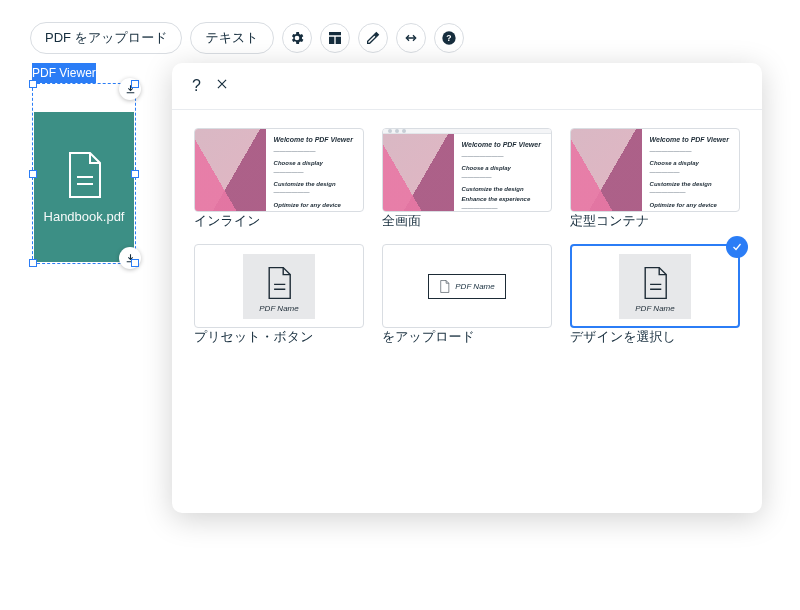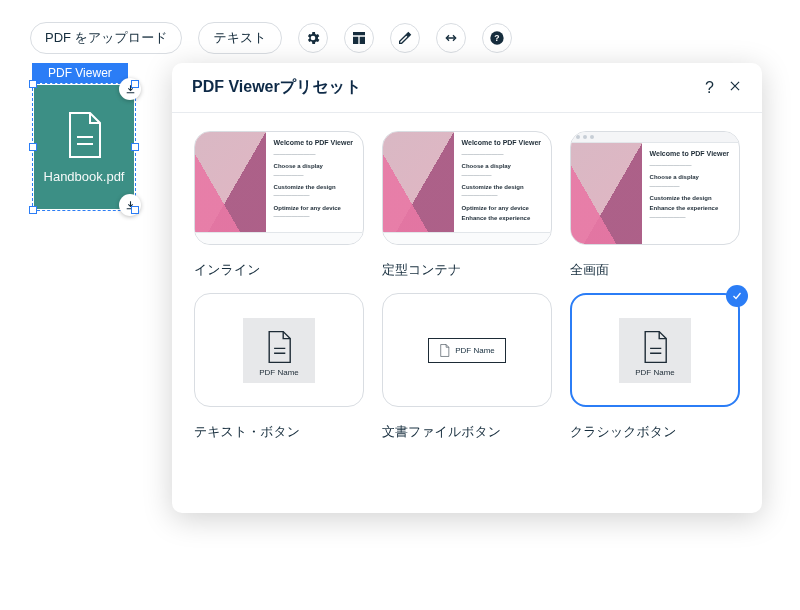--- a/index.html
+++ b/index.html
@@ -1,51 +1,51 @@
 <!DOCTYPE html>
 <html><head>
 <meta charset="utf-8">
 <style>
   * { box-sizing: border-box; }
   html, body { margin: 0; padding: 0; font-family: -apple-system, BlinkMacSystemFont, "Helvetica Neue", Arial, "Hiragino Sans", "Hiragino Kaku Gothic ProN", Meiryo, sans-serif; background: #fff; color: #162d3d; }
   #stage { position: relative; width: 800px; height: 610px; overflow: hidden; }
 
   
-  .toolbar { position: absolute; left: 30px; top: 22px; display: flex; gap: 16px; align-items: center; }
+  .toolbar { position: absolute; left: 30px; top: 22px; display: flex; gap: 8px; align-items: center; }
   .pillbtn { border: 1px solid #d9dde2; border-radius: 18px; background: #fff; padding: 6px 14px; font-size: 13px; color: #162d3d; cursor: pointer; }
   .circbtn { width: 30px; height: 30px; border-radius: 50%; border: 1px solid #d9dde2; background: #fff; display: flex; align-items: center; justify-content: center; cursor: pointer; }
   .circbtn svg { width: 16px; height: 16px; }
 
   
   .widget { position: absolute; left: 32px; top: 63px; width: 104px; }
-  .widget-label { background: #2b7df6; color: #fff; font-size: 12px; padding: 3px 16px; display: inline-block; }
+  .widget-label { background: #2b7df6; color: #fff; font-size: 12px; padding: 3px 0; display: inline-block; }
   .widget-sel { border: 1px dashed #2b7df6; padding: 1px; }
-  .widget-body { background: #3c8f85; color: #fff; height: 124px; display:flex; flex-direction:column; align-items:center; justify-content:center; gap:10px; position:relative; }
+  .widget-body { background: #3c8f85; color: #fff; height: 150px; display:flex; flex-direction:column; align-items:center; justify-content:center; gap:10px; position:relative;margin-top:27px; }
   .widget-body svg { width: 40px; height: 48px; stroke:#fff; stroke-width:2; fill:none; }
   .widget-fname { font-size: 13px; opacity: .95; text-align:center; }
   .badge-dl { position:absolute; width:22px; height:22px; border-radius:50%; background:#fff; box-shadow:0 1px 4px rgba(0,0,0,.25); display:flex; align-items:center; justify-content:center; }
   .badge-dl svg { width:13px; height:13px; }
   .sel-handle { position:absolute; width:8px; height:8px; border:1px solid #2b7df6; background:#fff; }
 
   
   .panel { position:absolute; left:172px; top:63px; width:590px; height:450px; background:#fff; border-radius:10px; box-shadow:0 6px 30px rgba(0,0,0,.18); display:flex; flex-direction:column; }
   .panel-head { display:flex; align-items:center; justify-content:space-between; padding:14px 20px; border-bottom:1px solid #e8ebef; }
   .panel-title { font-size:16px; font-weight:700; color:#0e2a47; }
   .panel-actions { display:flex; gap:14px; align-items:center; }
   .panel-actions .ic { cursor:pointer; color:#162d3d; font-size:16px; }
   .panel-body { padding:18px 22px 22px 22px; overflow:auto; }
   .panel-desc { font-size:14px; color:#4b5d6b; margin-bottom:16px; }
 
   .grid { display:grid; grid-template-columns: repeat(3, 1fr); gap:14px 18px; }
   .opt { cursor:pointer; }
-  .thumb { position:relative; height:114px; border:1px solid #d9dde2; border-radius:16px; overflow:hidden; background:#fff; }
+  .thumb { position:relative; height:84px; border:1px solid #d9dde2; border-radius:4px; overflow:hidden; background:#fff;font-style:italic; }
   .thumb.selected { border:2px solid #2b7df6; }
   .check { position:absolute; top:-8px; right:-8px; width:22px; height:22px; border-radius:50%; background:#2b7df6; display:flex; align-items:center; justify-content:center; }
   .check svg { width:12px; height:12px; stroke:#fff; stroke-width:2.5; fill:none; }
-  .opt-label { font-size:13px; color:#162d3d; margin-top:16px; }
+  .opt-label { font-size:13px; color:#162d3d; margin-top:0; }
 
   
   .preview { display:flex; height:100%; }
   .preview .img { flex:0 0 42%; background:linear-gradient(135deg,#d9b8c4 0%, #e2b6c3 100%); position:relative; overflow:hidden; }
   .preview .img::before { content:""; position:absolute; inset:0; background:
       linear-gradient(60deg, rgba(232,120,165,.9) 35%, transparent 35%),
       linear-gradient(120deg, transparent 55%, rgba(160,75,122,.8) 55%);
   }
   .preview .txt { flex:1; padding:6px 6px 4px 8px; font-size:6px; color:#1d2b36; line-height:1.4; display:flex; flex-direction:column; }
   .preview .txt .h { font-weight:700; font-size:7px; margin-bottom:2px; }
@@ -127,21 +127,20 @@
       <span class="sel-handle" style="top:-4px; right:-4px;"></span>
       <span class="sel-handle" style="bottom:-4px; left:-4px;"></span>
       <span class="sel-handle" style="bottom:-4px; right:-4px;"></span>
       <span class="sel-handle" style="top:50%; left:-4px; margin-top:-4px;"></span>
       <span class="sel-handle" style="top:50%; right:-4px; margin-top:-4px;"></span>
     </div>
   </div>
 
   <div class="panel">
     <div class="panel-head">
-      <div class="panel-title">PDF Viewerプリセット</div>
       <div class="panel-actions">
         <span class="ic">?</span>
         <span class="ic">
           <svg width="14" height="14" viewBox="0 0 24 24" fill="none" stroke="#162d3d" stroke-width="2">
               <path d="M5 5l14 14M19 5L5 19"></path>
             </svg>
         </span>
       </div>
     </div>
     <div class="panel-body">
@@ -164,20 +163,45 @@
                 </div>
               </div>
               <div class="barbot"></div>
             </div>
           </div>
           <div class="opt-label">インライン</div>
         </div>
 
         <div class="opt">
           <div class="thumb">
+            <div class="fullchrome">
+              <div class="chromebar">
+                  <span class="dot"></span>
+                  <span class="dot"></span>
+                  <span class="dot"></span>
+                </div>
+              <div class="preview" style="flex:1;">
+                <div class="img"></div>
+                <div class="txt">
+                  <div class="h">Welcome to PDF Viewer</div>
+                  <div class="row">———————</div>
+                  <div class="sub">Choose a display</div>
+                  <div class="row">—————</div>
+                  <div class="sub">Customize the design</div>
+                  <div class="sub">Enhance the experience</div>
+                  <div class="row">——————</div>
+                </div>
+              </div>
+            </div>
+          </div>
+          <div class="opt-label">全画面</div>
+        </div>
+
+        <div class="opt">
+          <div class="thumb">
             <div style="display:flex; flex-direction:column; height:100%;">
               <div class="preview" style="flex:1;">
                 <div class="img"></div>
                 <div class="txt">
                   <div class="h">Welcome to PDF Viewer</div>
                   <div class="row">———————</div>
                   <div class="sub">Choose a display</div>
                   <div class="row">—————</div>
                   <div class="sub">Customize the design</div>
                   <div class="row">——————</div>
@@ -186,75 +210,50 @@
                 </div>
               </div>
               <div class="barbot"></div>
             </div>
           </div>
           <div class="opt-label">定型コンテナ</div>
         </div>
 
         <div class="opt">
           <div class="thumb">
-            <div class="fullchrome">
-              <div class="chromebar">
-                  <span class="dot"></span>
-                  <span class="dot"></span>
-                  <span class="dot"></span>
-                </div>
-              <div class="preview" style="flex:1;">
-                <div class="img"></div>
-                <div class="txt">
-                  <div class="h">Welcome to PDF Viewer</div>
-                  <div class="row">———————</div>
-                  <div class="sub">Choose a display</div>
-                  <div class="row">—————</div>
-                  <div class="sub">Customize the design</div>
-                  <div class="sub">Enhance the experience</div>
-                  <div class="row">——————</div>
-                </div>
-              </div>
-            </div>
-          </div>
-          <div class="opt-label">全画面</div>
-        </div>
-
-        <div class="opt">
-          <div class="thumb">
             <div class="centerwrap">
               <div class="greybox">
                 <div class="fileico">
                   <svg viewBox="0 0 40 48">
                       <path d="M6 2h20l10 10v34H6z"></path>
                       <path d="M26 2v10h10"></path>
                       <line x1="13" y1="26" x2="29" y2="26"></line>
                       <line x1="13" y1="33" x2="29" y2="33"></line>
                     </svg>
                 </div>
                 <div class="tiny">PDF Name</div>
               </div>
             </div>
           </div>
-          <div class="opt-label">テキスト・ボタン</div>
+          <div class="opt-label">プリセット・ボタン</div>
         </div>
 
         <div class="opt">
           <div class="thumb">
             <div class="centerwrap">
               <div class="btnoutline">
                 <svg viewBox="0 0 40 48">
                     <path d="M6 2h20l10 10v34H6z"></path>
                     <path d="M26 2v10h10"></path>
                   </svg>
                 <span>PDF Name</span>
               </div>
             </div>
           </div>
-          <div class="opt-label">文書ファイルボタン</div>
+          <div class="opt-label">をアップロード</div>
         </div>
 
         <div class="opt" style="position:relative;">
           <div class="thumb selected">
             <div class="centerwrap">
               <div class="greybox">
                 <div class="fileico">
                   <svg viewBox="0 0 40 48">
                       <path d="M6 2h20l10 10v34H6z"></path>
                       <path d="M26 2v10h10"></path>
@@ -264,20 +263,20 @@
                 </div>
                 <div class="tiny">PDF Name</div>
               </div>
             </div>
           </div>
           <div class="check">
             <svg viewBox="0 0 24 24">
                 <path d="M5 12l5 5 9-11"></path>
               </svg>
           </div>
-          <div class="opt-label">クラシックボタン</div>
+          <div class="opt-label">デザインを選択し</div>
         </div>
 
       </div>
     </div>
   </div>
 
 </div>
 
 </body></html>

